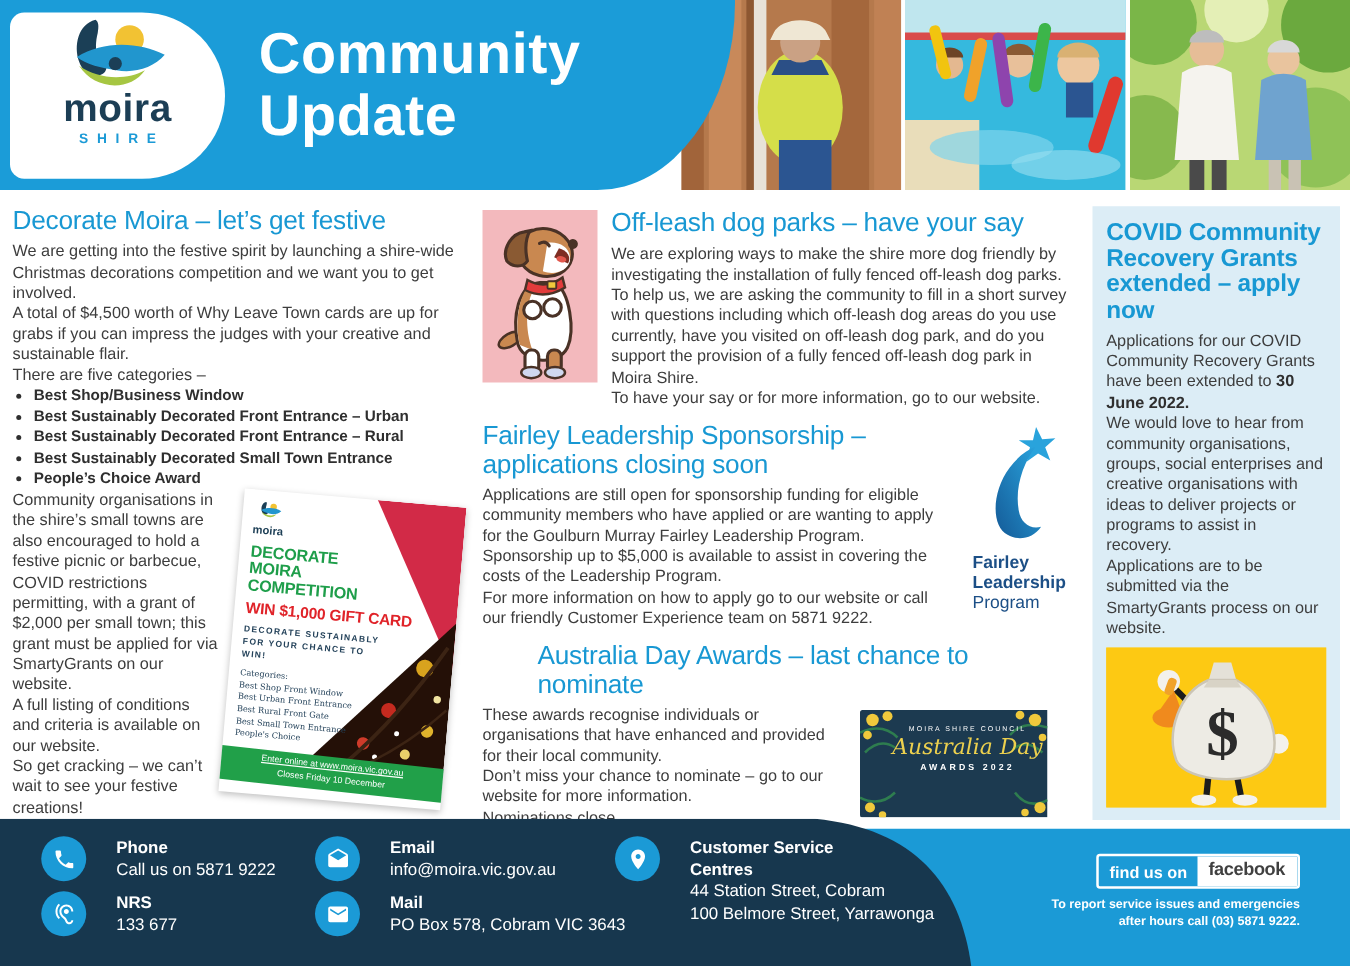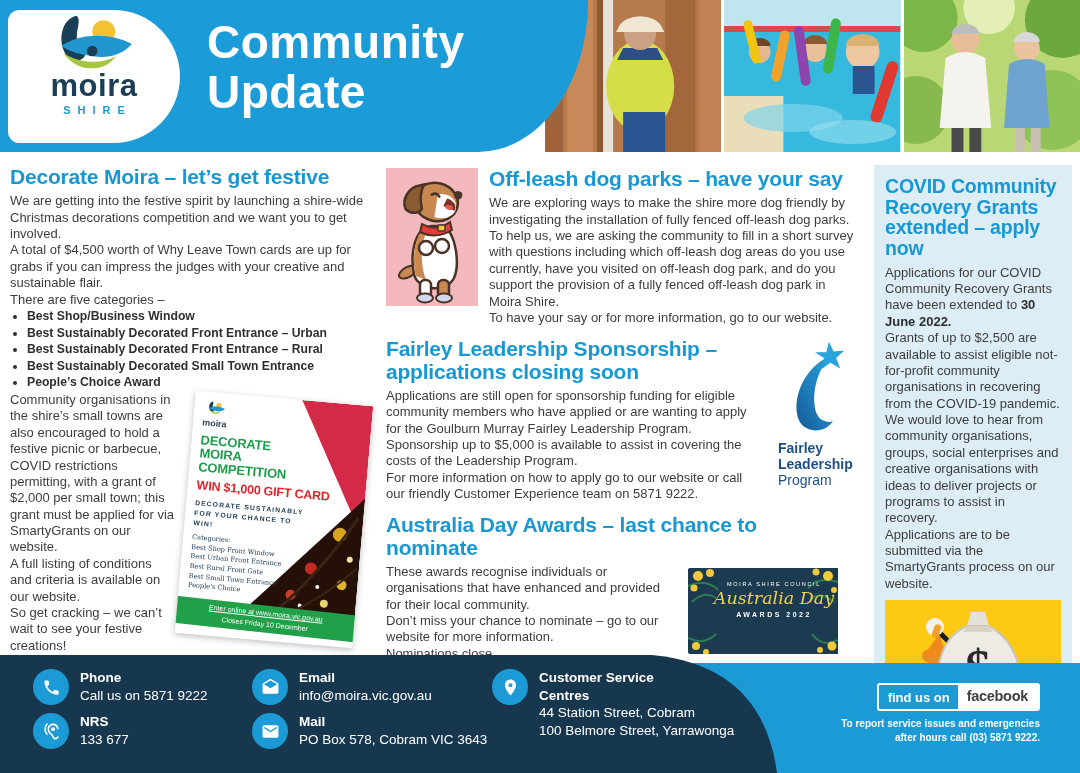--- a/index.html
+++ b/index.html
@@ -19,21 +19,21 @@
     position:absolute; left:8px; top:10px; width:172px; height:133px;
     background:#ffffff; border-radius:12px 70px 70px 12px; text-align:center; padding-top:4px;
   }
   .logo-word { font-size:31px; font-weight:700; color:#1c3e55; letter-spacing:.5px; line-height:1; margin-top:-6px; }
   .logo-sub  { font-size:11px; font-weight:700; color:#1b9ad6; letter-spacing:7px; margin-top:3px; text-indent:7px;}
   .head-title {
     position:absolute; left:207px; top:18px; color:#ffffff;
     font-size:46px; font-weight:700; line-height:1.08; letter-spacing:.5px;
   }
   
-  h2.art { color:#1898d3; font-size:21px; font-weight:700; line-height:1.06; letter-spacing:-.2px; margin-bottom:5px; }
+  h2.art { color:#1898d3; font-size:21px; font-weight:400; line-height:1.06; letter-spacing:-.2px; margin-bottom:5px; }
   .body-t { font-size:13px; line-height:1.26; color:#3d3d3d; }
   .col-left  { position:absolute; left:10px;  top:166px; width:358px; }
   .col-mid   { position:absolute; left:386px; top:168px; width:474px; }
   .col-right { position:absolute; left:874px; top:165px; width:172px; }
   ul.cats { list-style:disc; padding-left:17px; margin:1px 0 2px 0; }
   ul.cats li { font-weight:700; font-size:12.2px; line-height:1.2; margin-bottom:2px; color:#2f2f2f;}
   .wrap-row { display:flex; margin-top:2px; }
   .narrow { width:166px; }
   
   .poster-wrap { width:192px; margin-left:2px; padding-top:6px; }
@@ -68,21 +68,21 @@
   .aus-script  { font-family:"DejaVu Serif", serif; font-style:italic; color:#ecd04e; font-size:17.5px; line-height:1.1; margin-top:2px;}
   .aus-awards  { font-size:7px; font-weight:700; letter-spacing:2.5px; margin-top:3px; }
   .b { font-weight:700; color:#2f2f2f; }
   
   .covid-panel { background:#dcedf6; padding:11px 11px 10px 11px; width:198px; }
   .covid-panel h2 { color:#1898d3; font-size:19.5px; font-weight:700; line-height:1.06; letter-spacing:-.2px; margin-bottom:6px;}
   .money-img { margin-top:8px; width:176px; height:128px; background:#fdc913; }
   
   .footer { position:absolute; left:0; top:655px; width:1080px; height:118px; }
   .footer svg.bg { position:absolute; inset:0; }
-  .f-item { position:absolute; display:flex; gap:11px; color:#fff; }
+  .f-item { position:absolute; display:flex; gap:24px; color:#fff; }
   .f-circle { width:36px; height:36px; border-radius:50%; background:#1b9ad6; flex:none;
               display:flex; align-items:center; justify-content:center; }
   .f-label { font-weight:700; font-size:13.5px; line-height:1.3; }
   .f-value { font-size:13.5px; line-height:1.3; }
   .fb-badge { position:absolute; right:40px; top:28px; display:flex; border:2px solid #fff; border-radius:3px; overflow:hidden; height:28px; align-items:stretch; cursor:pointer;}
   .fb-left  { color:#fff; font-weight:700; font-size:13px; padding:5px 8px 0 9px; }
   .fb-right { background:#fff; color:#404040; font-weight:700; font-size:14.5px; padding:3px 10px 0 9px; letter-spacing:-.3px;}
   .f-report { position:absolute; right:40px; top:62px; text-align:right; color:#fff; font-weight:700; font-size:10px; line-height:1.4; }
 </style>
 </head>
@@ -288,21 +288,21 @@
         <div class="t1">Leadership</div>
         <div class="t3">Program</div>
       </div>
       <h2 class="art" style="width:392px;">Fairley Leadership Sponsorship – applications closing soon</h2>
       <p class="body-t">Applications are still open for sponsorship funding for eligible community members who have applied or are wanting to apply for the Goulburn Murray Fairley Leadership Program.</p>
       <p class="body-t">Sponsorship up to $5,000 is available to assist in covering the costs of the Leadership Program.</p>
       <p class="body-t">For more information on how to apply go to our website or call our friendly Customer Experience team on 5871 9222.</p>
     </div>
 
     <div class="ausday">
-      <h2 class="art" style="width:430px;">Australia Day Awards – last chance to nominate</h2>
+      <h2 class="art" style="width:430px;margin-left:44px;">Australia Day Awards – last chance to nominate</h2>
       <div class="aus-card">
         <svg width="150" height="86" viewBox="0 0 150 86">
           <rect width="150" height="86" fill="#1c3a50"></rect>
           <g stroke="#2e7d4f" stroke-width="2" fill="none">
             <path d="M0,18 Q18,10 30,22"></path>
               <path d="M4,34 Q16,22 28,30"></path>
             <path d="M150,14 Q130,8 120,20"></path>
               <path d="M146,34 Q132,22 122,32"></path>
             <path d="M0,70 Q16,78 28,66"></path>
               <path d="M150,72 Q134,80 124,66"></path>
@@ -330,21 +330,20 @@
       <p class="body-t">Don’t miss your chance to nominate – go to our website for more information.</p>
       <p class="body-t">Nominations close</p>
       <p class="body-t b">19 November 2021.</p>
     </div>
   </div>
 
   <div class="col-right">
     <div class="covid-panel">
       <h2>COVID Community Recovery Grants extended – apply now</h2>
       <p class="body-t"><span>Applications for our COVID Community Recovery Grants have been extended to </span><span class="b">30 June 2022.</span></p>
-      <p class="body-t">Grants of up to $2,500 are available to assist eligible not-for-profit community organisations in recovering from the COVID-19 pandemic.</p>
       <p class="body-t">We would love to hear from community organisations, groups, social enterprises and creative organisations with ideas to deliver projects or programs to assist in recovery.</p>
       <p class="body-t">Applications are to be submitted via the SmartyGrants process on our website.</p>
       <div class="money-img">
         <svg width="176" height="128" viewBox="0 0 176 128">
           <rect width="176" height="128" fill="#fdc913"></rect>
           <line x1="82" y1="100" x2="80" y2="120" stroke="#1c1c1c" stroke-width="5"></line>
           <line x1="104" y1="100" x2="108" y2="120" stroke="#1c1c1c" stroke-width="5"></line>
           <ellipse cx="78" cy="122" rx="10" ry="4.5" fill="#f3f1ec"></ellipse>
           <ellipse cx="111" cy="122" rx="10" ry="4.5" fill="#f3f1ec"></ellipse>
           <path d="M70,48 L52,30" stroke="#1c1c1c" stroke-width="5"></path>

